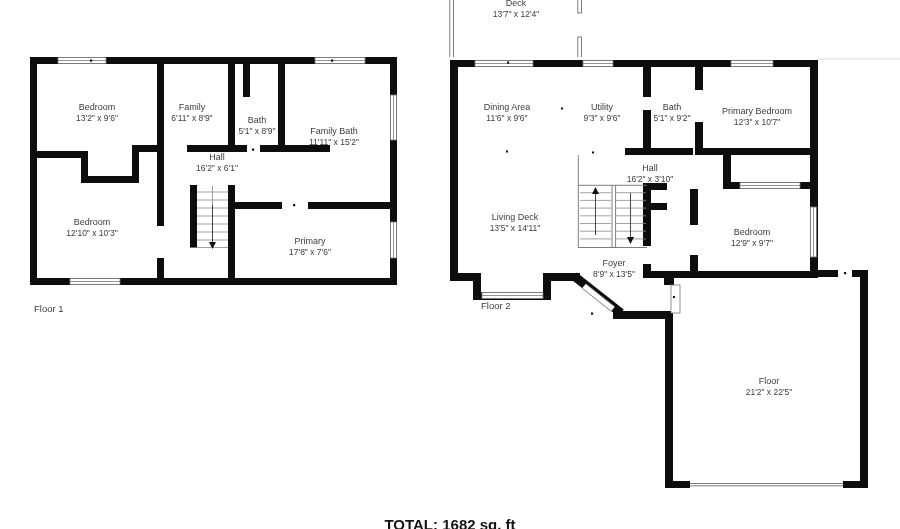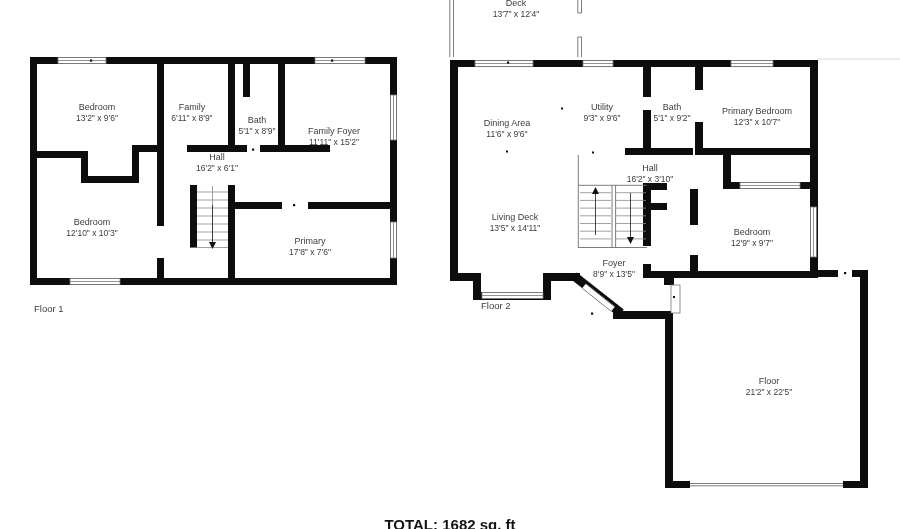--- a/index.html
+++ b/index.html
@@ -234,41 +234,41 @@
 </div>
 <div class="room-label" style="left:192px;top:102px">
   <div class="rname">Family</div>
   <div class="rdims">6'11" x 8'9"</div>
 </div>
 <div class="room-label" style="left:257px;top:115px">
   <div class="rname">Bath</div>
   <div class="rdims">5'1" x 8'9"</div>
 </div>
 <div class="room-label" style="left:334px;top:126px">
-  <div class="rname">Family Foyer</div>
+  <div class="rname">Family Bath</div>
   <div class="rdims">11'11" x 15'2"</div>
 </div>
 <div class="room-label" style="left:217px;top:152px">
   <div class="rname">Hall</div>
   <div class="rdims">16'2" x 6'1"</div>
 </div>
 <div class="room-label" style="left:92px;top:217px">
   <div class="rname">Bedroom</div>
   <div class="rdims">12'10" x 10'3"</div>
 </div>
 <div class="room-label" style="left:310px;top:236px">
   <div class="rname">Primary</div>
   <div class="rdims">17'8" x 7'6"</div>
 </div>
 
 <div class="room-label" style="left:516px;top:-2px">
   <div class="rname">Deck</div>
   <div class="rdims">13'7" x 12'4"</div>
 </div>
-<div class="room-label" style="left:507px;top:118px">
+<div class="room-label" style="left:507px;top:102px">
   <div class="rname">Dining Area</div>
   <div class="rdims">11'6" x 9'6"</div>
 </div>
 <div class="room-label" style="left:602px;top:102px">
   <div class="rname">Utility</div>
   <div class="rdims">9'3" x 9'6"</div>
 </div>
 <div class="room-label" style="left:672px;top:102px">
   <div class="rname">Bath</div>
   <div class="rdims">5'1" x 9'2"</div>

